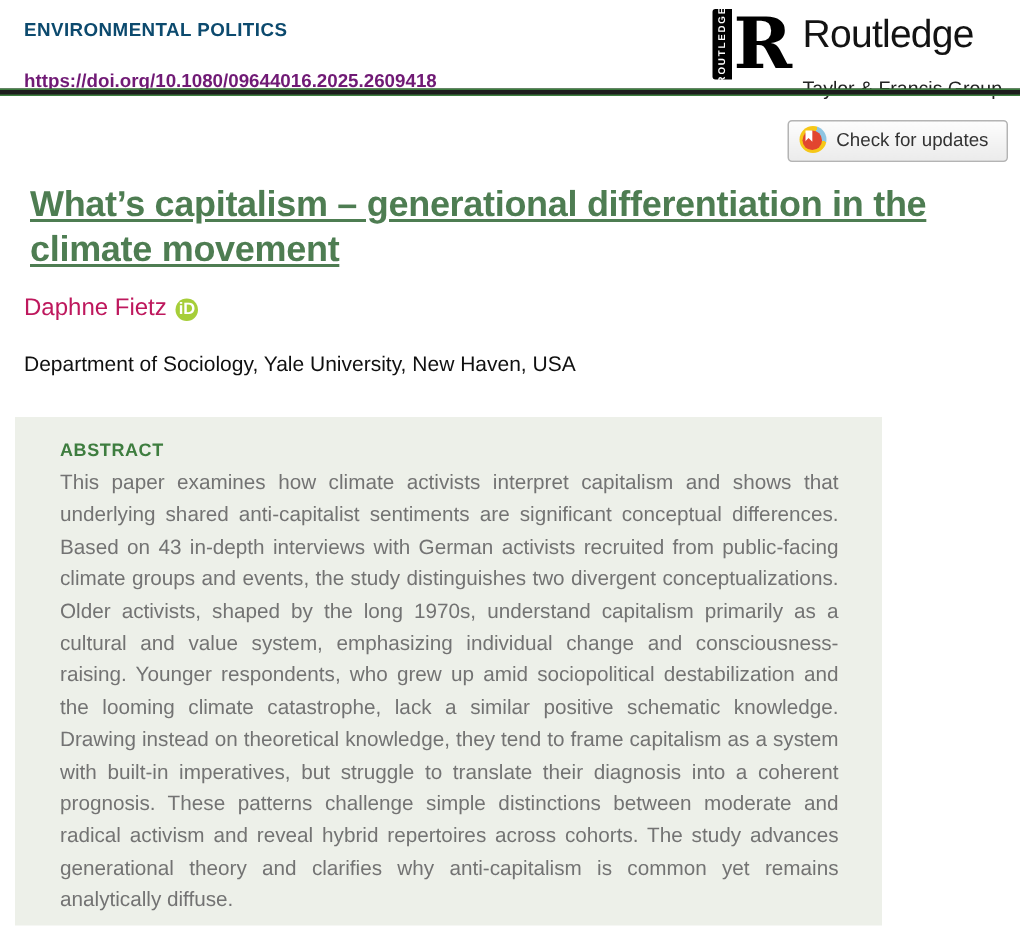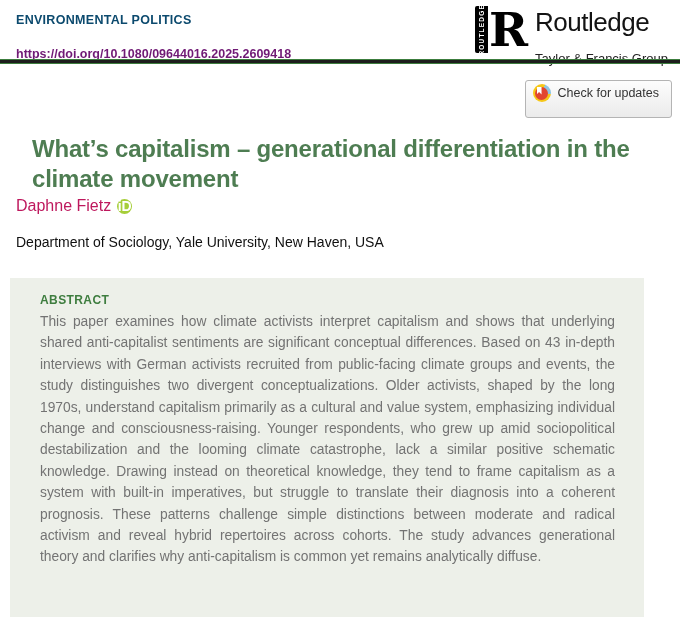--- a/index.html
+++ b/index.html
@@ -41,21 +41,21 @@
     position:absolute; top:59px; left:0; width:680px; height:5px;
     background:#1d1d1d;
     border-top:1.5px solid #3c7d3e; border-bottom:1.5px solid #3c7d3e;
     box-sizing:border-box;
   }
 
   
   .check-btn {
     position:absolute; top:80px; right:8px;
     display:flex; align-items:center; gap:7px;
-    padding:3px 12px 15px 7px;
+    padding:3px 12px 5px 7px;
     background:linear-gradient(#fdfdfd,#ebebeb);
     border:1px solid #b4b4b4; border-radius:3px;
     cursor:pointer;
   }
   .crossmark {
     position:relative; width:18px; height:18px; border-radius:50%;
     background:conic-gradient(from 20deg, #8ec5e2 0turn 0.22turn, #f6c717 0.22turn 1turn);
   }
   .crossmark-inner {
     position:absolute; top:2.5px; left:2.5px; width:13px; height:13px;
@@ -72,27 +72,27 @@
   .title {
     position:absolute; top:118px; left:16px; width:645px;
     font-size:24px; line-height:30px; font-weight:700;
     color:#4e7d52; letter-spacing:-0.2px;
   }
   .author-row { position:absolute; top:197px; left:16px; display:flex; align-items:center; gap:6px; }
   .author-name { font-size:16px; color:#be185d; }
   .orcid {
     width:15px; height:15px; border-radius:50%; background:#a6ce39;
     display:flex; align-items:center; justify-content:center;
-    color:#fff; font-size:14px; font-weight:700; cursor:pointer;
+    color:#fff; font-size:11px; font-weight:700; cursor:pointer;
   }
   .affiliation { position:absolute; top:234px; left:16px; font-size:14px; color:#101010; }
 
   
   .abstract-box {
-    position:absolute; top:278px; left:10px; width:634px; height:339px;
+    position:absolute; top:278px; left:10px; width:578px; height:339px;
     background:#edf0e9; box-sizing:border-box;
     padding:15px 29px 0 30px;
   }
   .abstract-heading {
     color:#3e7d3f; font-weight:700; font-size:12px; letter-spacing:0.4px;
     margin-bottom:4px;
   }
   .abstract-text {
     font-size:13.8px; line-height:21.4px; text-align:justify;
     color:#737373; hyphens:auto; -webkit-hyphens:auto;
@@ -122,21 +122,21 @@
   <div class="top-rule"></div>
 
   <div class="check-btn">
     <span class="crossmark">
       <span class="crossmark-inner"></span>
       <span class="crossmark-bookmark"></span>
     </span>
     <span class="check-label">Check for updates</span>
   </div>
 
-  <h1 class="title" style="margin:16px;">What’s capitalism – generational differentiation in the climate movement</h1>
+  <h1 class="title" style="margin:4px;text-decoration:underline;">What’s capitalism – generational differentiation in the climate movement</h1>
 
   <div class="author-row">
     <span class="author-name">Daphne Fietz</span>
     <span class="orcid">iD</span>
   </div>
 
   <div class="affiliation">Department of Sociology, Yale University, New Haven, USA</div>
 
   <div class="abstract-box">
     <div class="abstract-heading">ABSTRACT</div>

